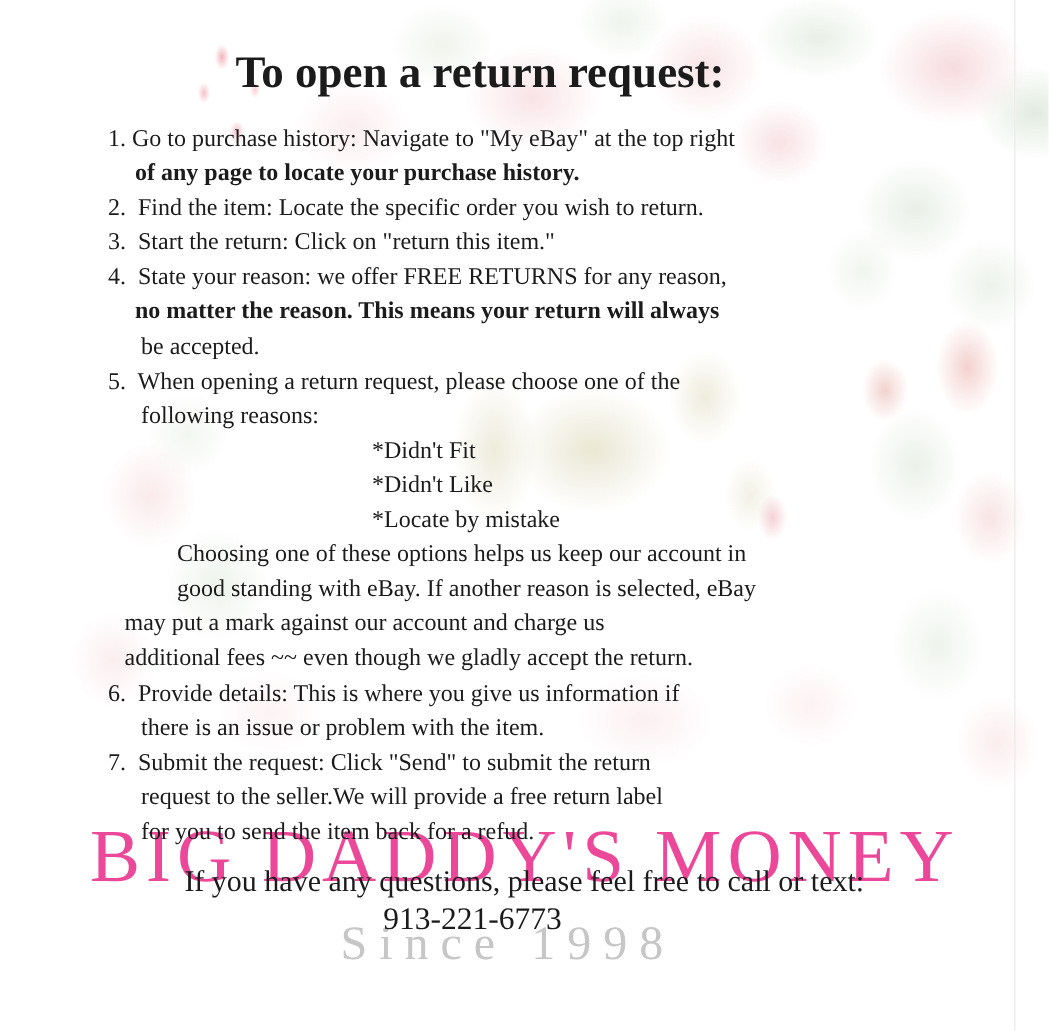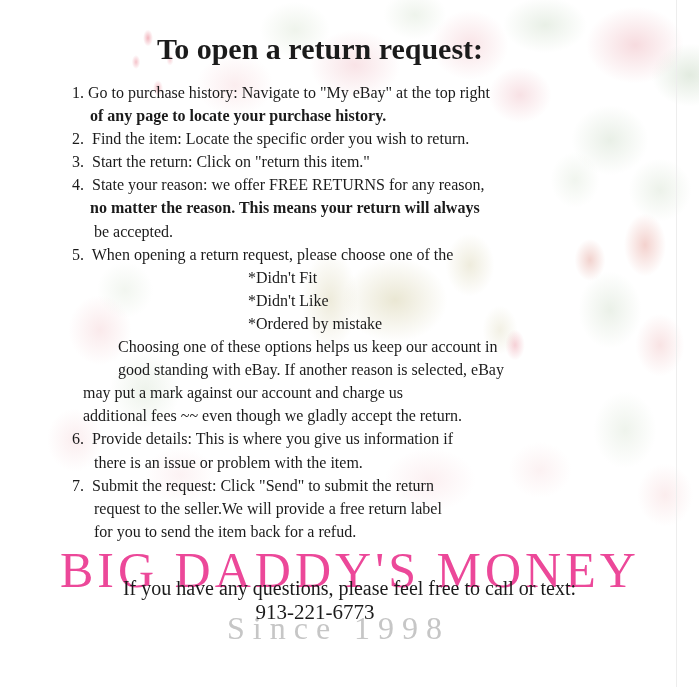--- a/index.html
+++ b/index.html
@@ -83,23 +83,24 @@
 
   <div class="bodytext">
     <div class="line ind-a">1. Go to purchase history: Navigate to "My eBay" at the top right</div>
     <div class="line ind-b">of any page to locate your purchase history.</div>
     <div class="line ind-a">2.  Find the item: Locate the specific order you wish to return.</div>
     <div class="line ind-a">3.  Start the return: Click on "return this item."</div>
     <div class="line ind-a">4.  State your reason: we offer FREE RETURNS for any reason,</div>
     <div class="line ind-b">no matter the reason. This means your return will always</div>
     <div class="line ind-b2">be accepted.</div>
     <div class="line ind-a">5.  When opening a return request, please choose one of the</div>
+    <div class="line ind-b2">following reasons:</div>
     <div class="line ind-r">*Didn't Fit</div>
     <div class="line ind-r">*Didn't Like</div>
-    <div class="line ind-r">*Ordered by mistake</div>
+    <div class="line ind-r">*Locate by mistake</div>
     <div class="line ind-c">Choosing one of these options helps us keep our account in</div>
     <div class="line ind-c">good standing with eBay. If another reason is selected, eBay</div>
     <div class="line ind-c2">may put a mark against our account and charge us</div>
     <div class="line ind-c2">additional fees ~~ even though we gladly accept the return.</div>
     <div class="line ind-a">6.  Provide details: This is where you give us information if</div>
     <div class="line ind-b2">there is an issue or problem with the item.</div>
     <div class="line ind-a">7.  Submit the request: Click "Send" to submit the return</div>
     <div class="line ind-b2">request to the seller.We will provide a free return label</div>
     <div class="line ind-b2">for you to send the item back for a refud.</div>
   </div>

